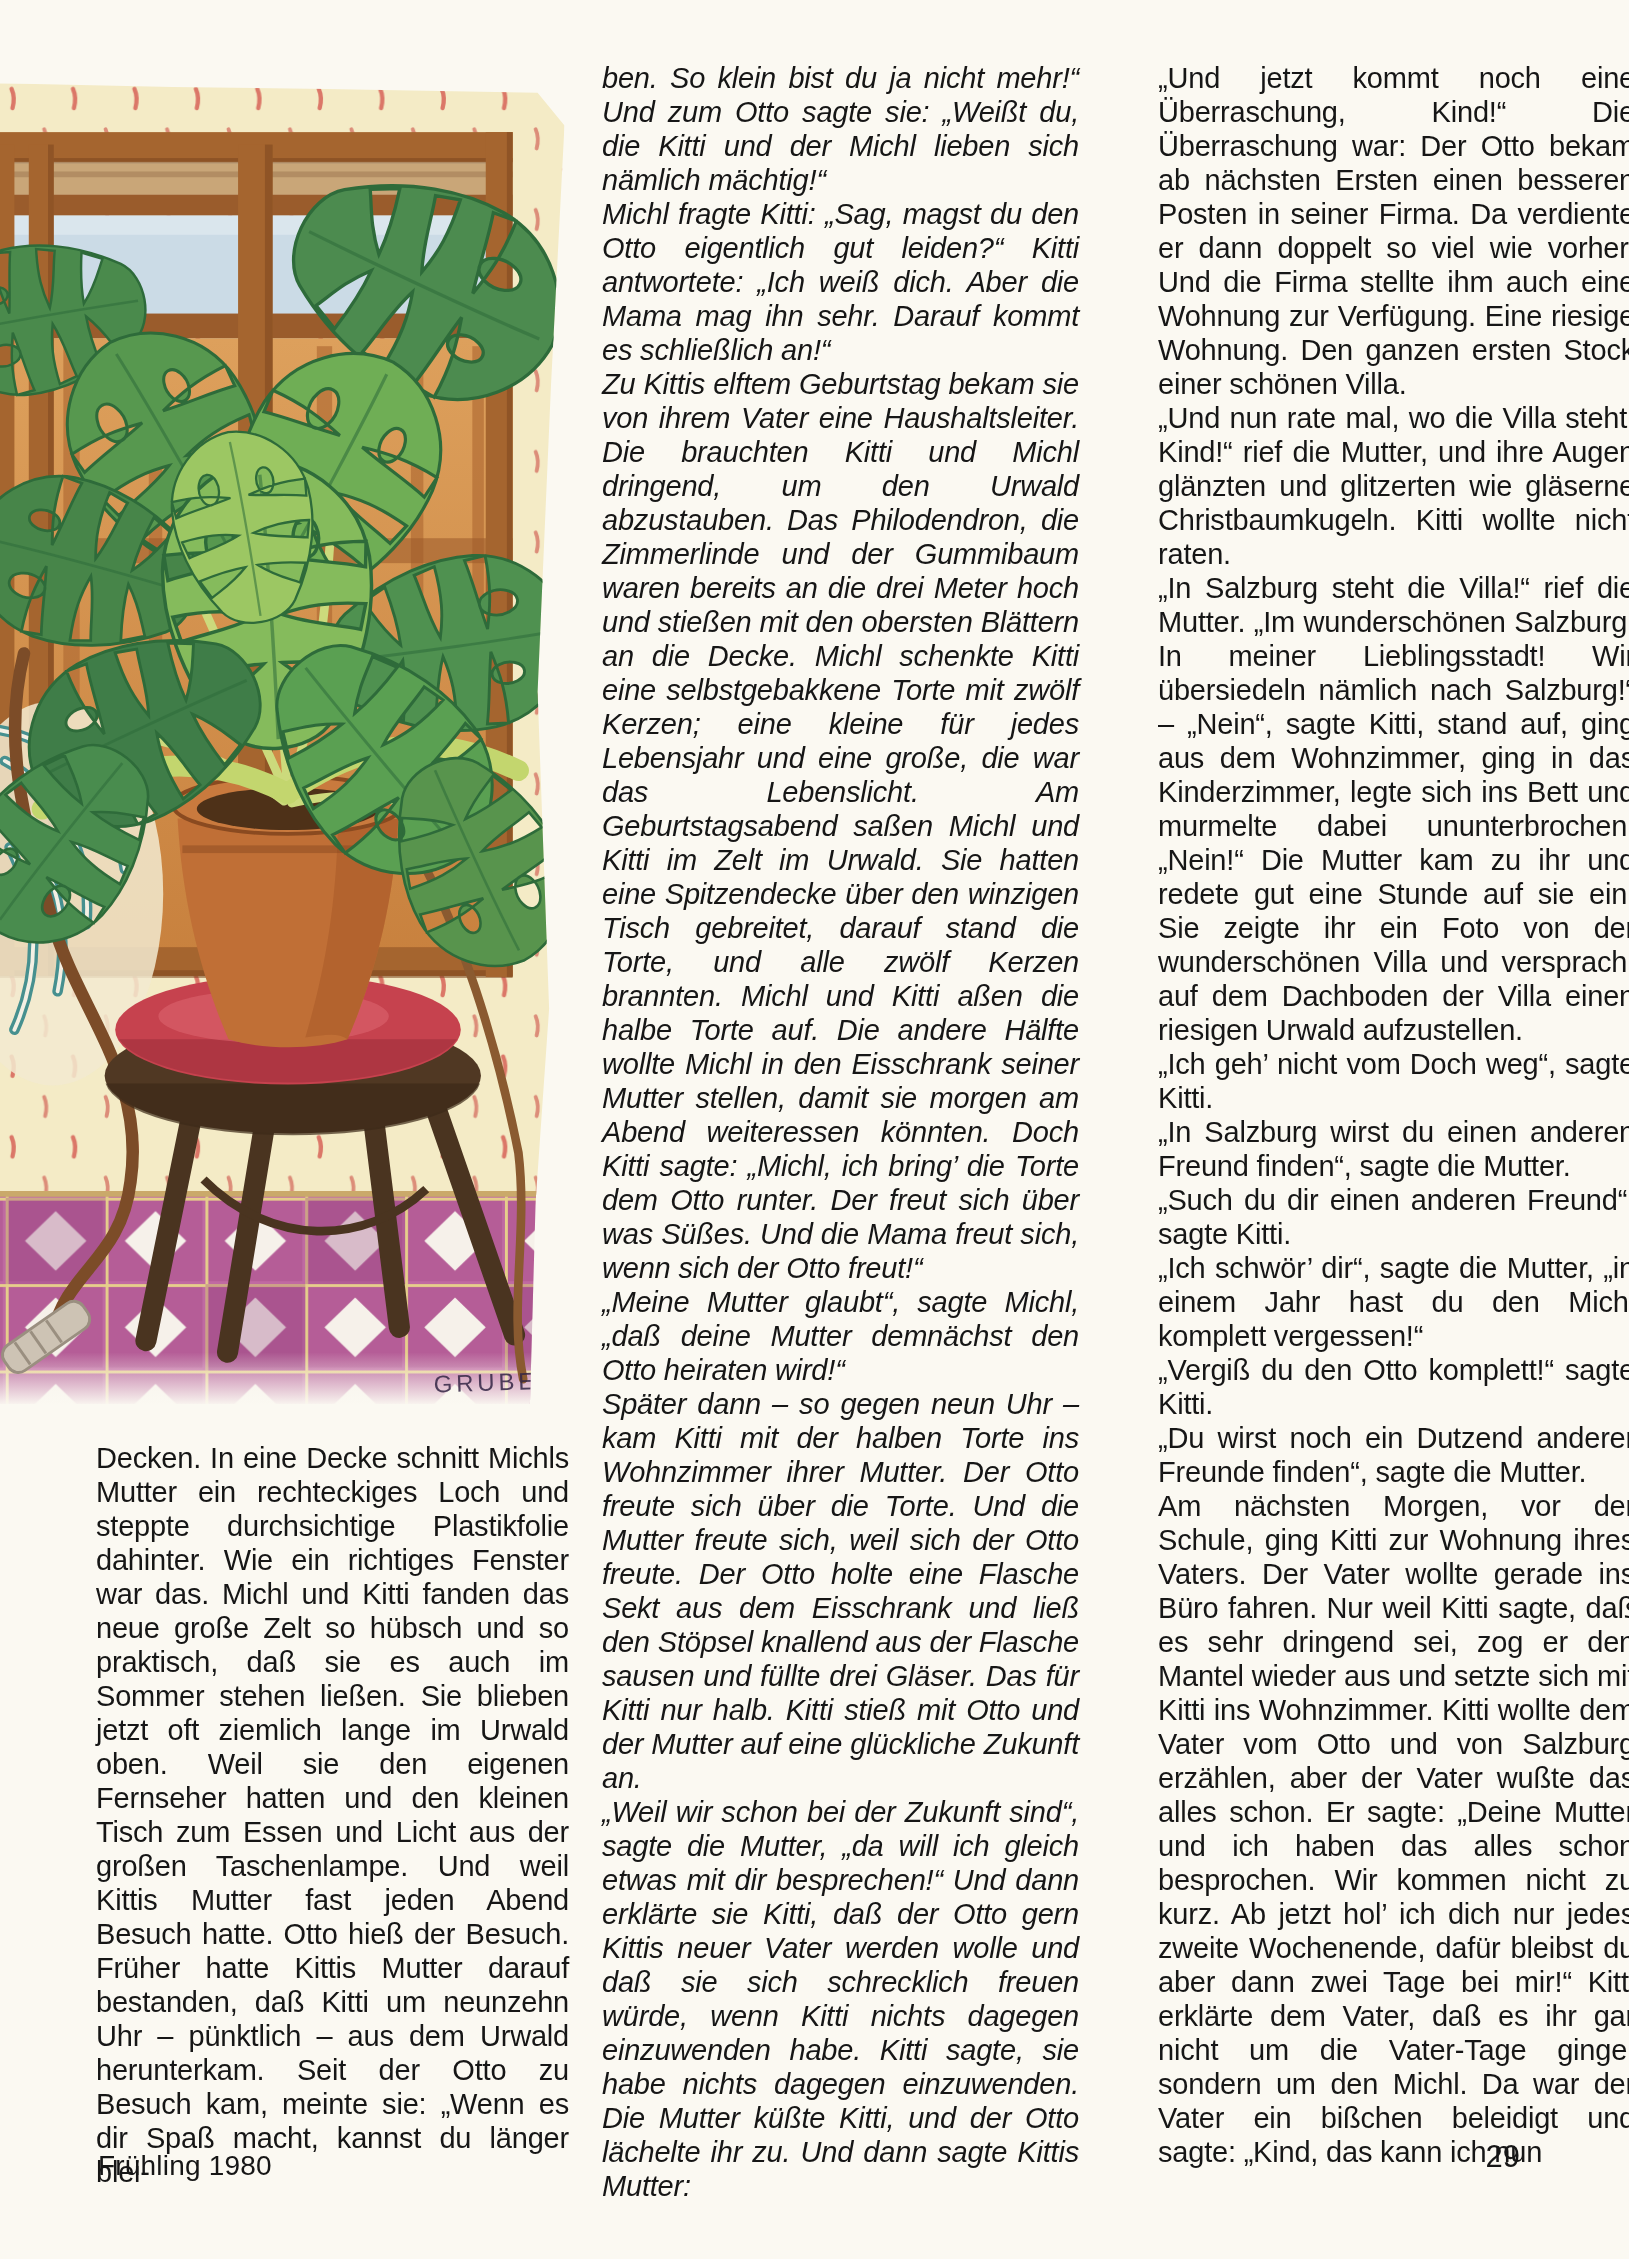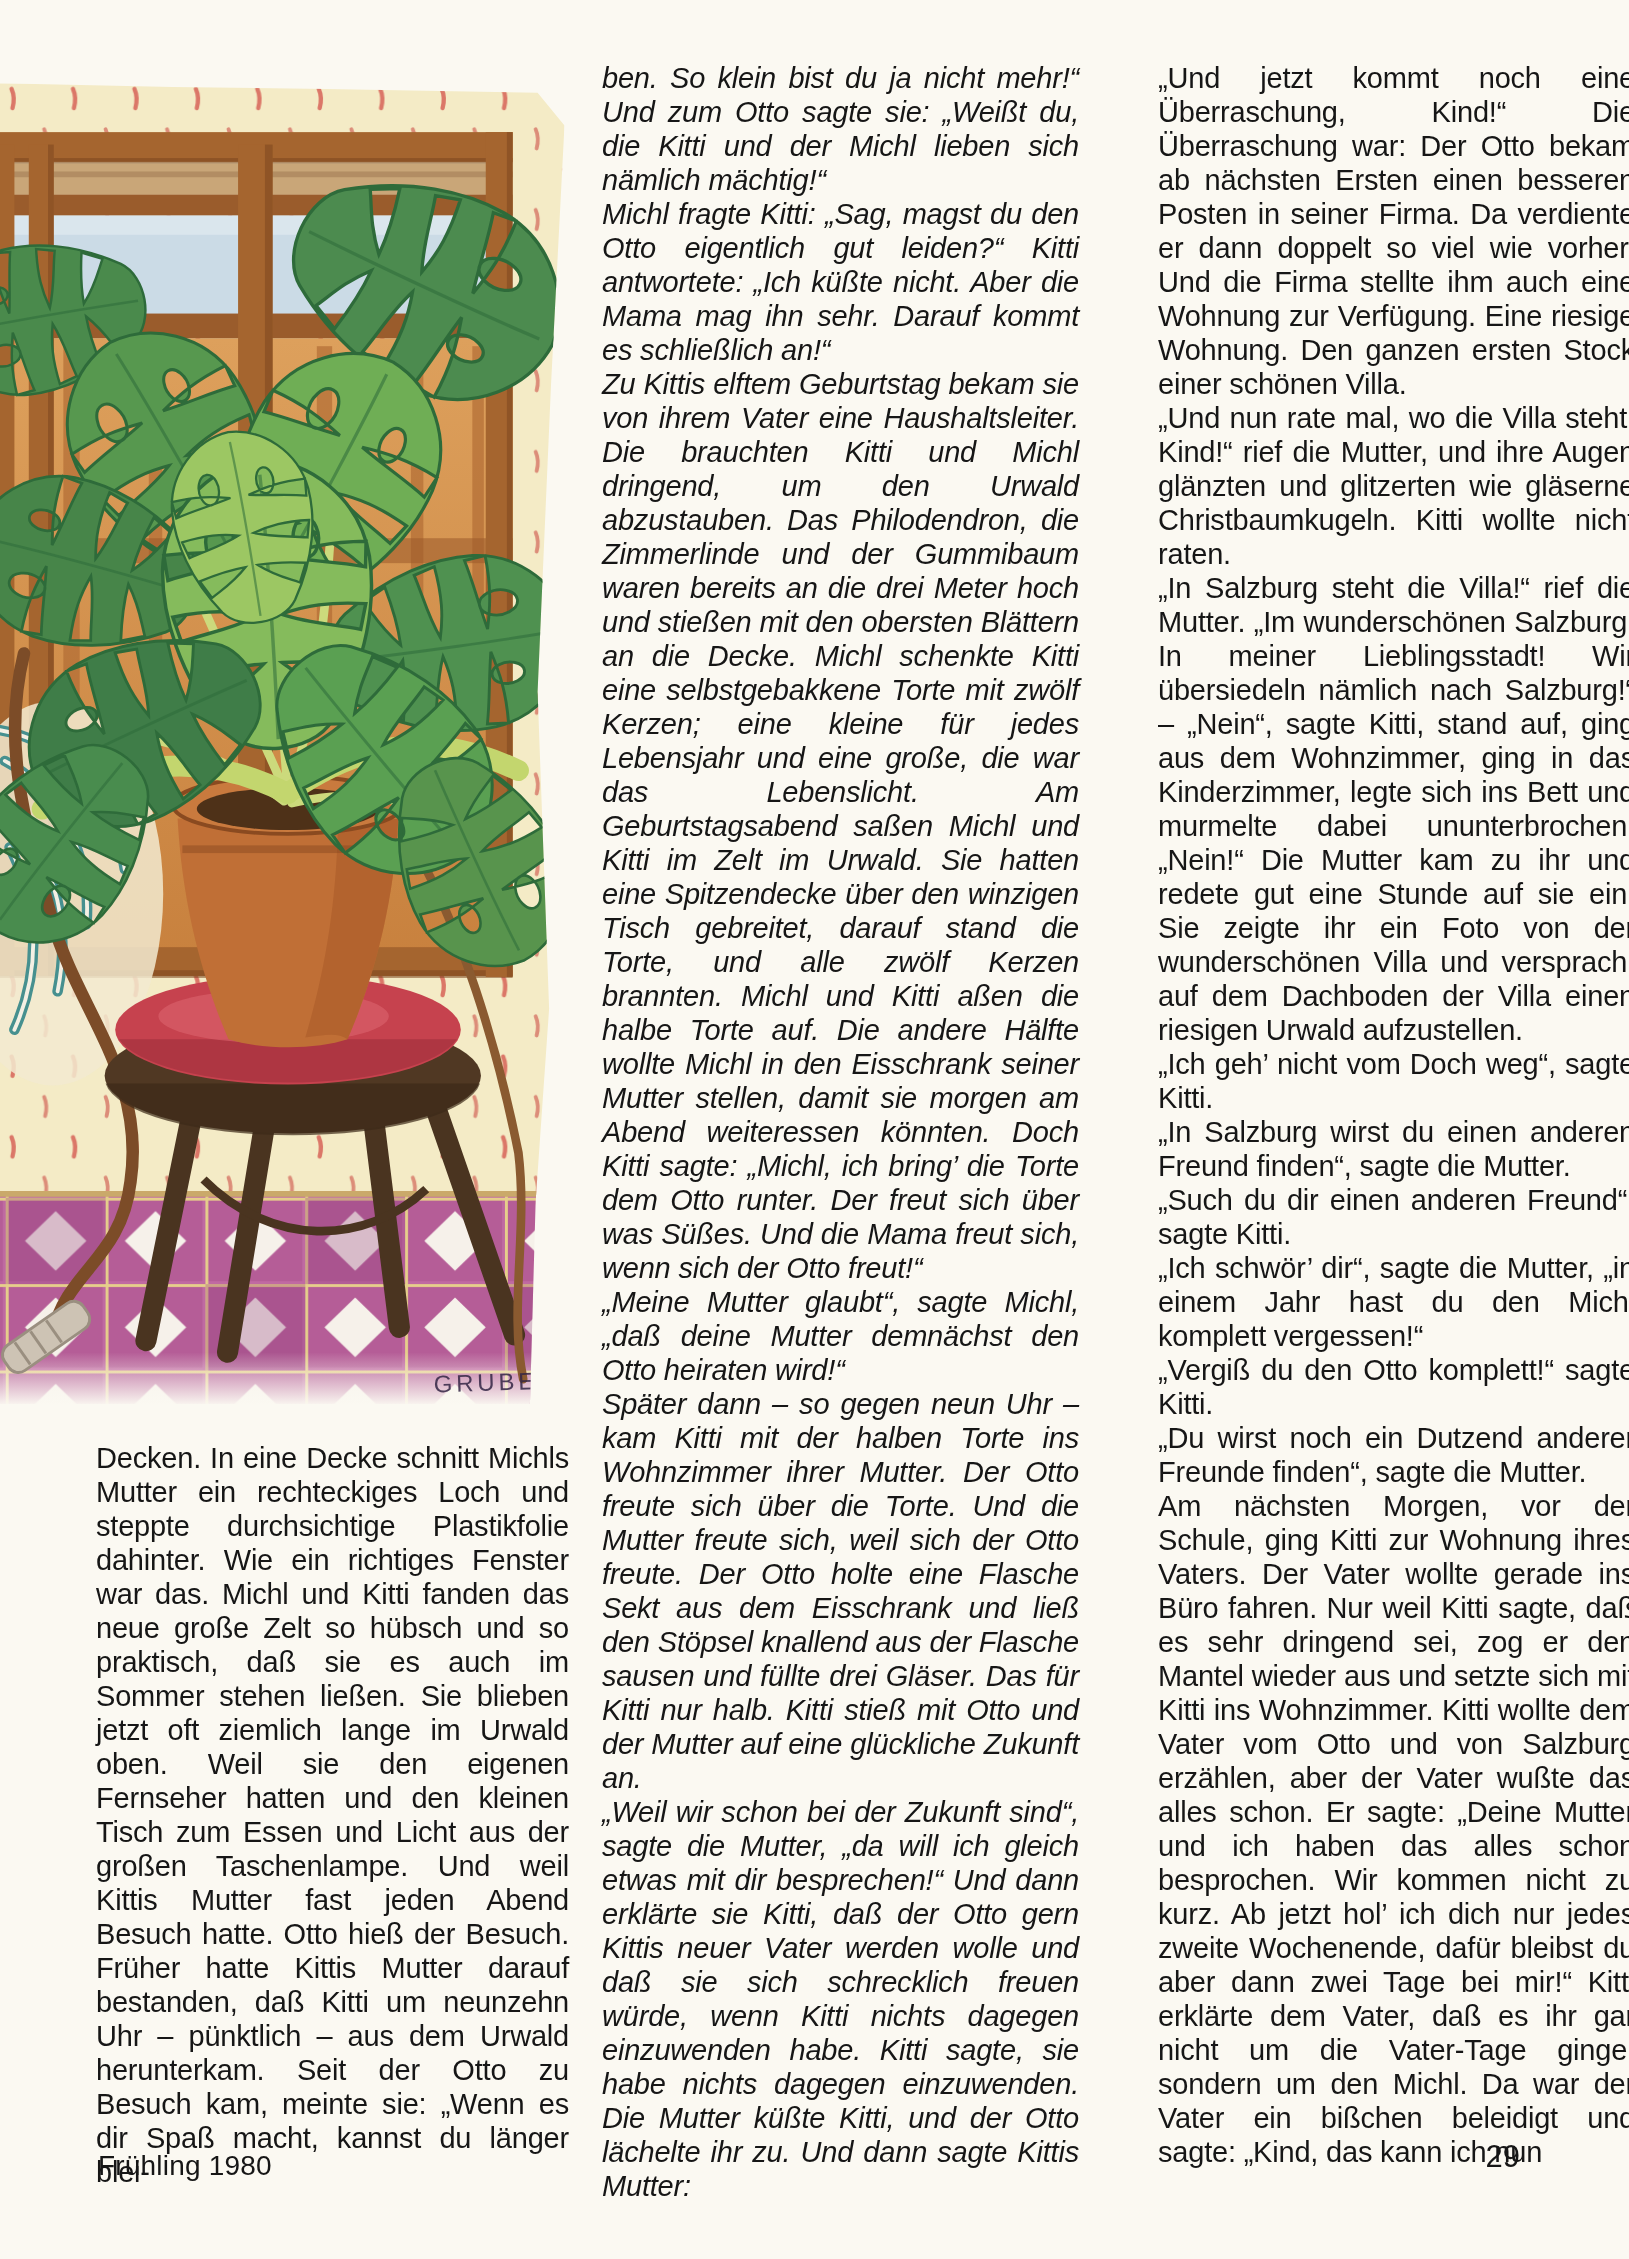--- a/index.html
+++ b/index.html
@@ -194,21 +194,21 @@
       <text x="452" y="1450" transform="rotate(-2 452 1450)" font-family="Liberation Sans, sans-serif" font-size="25" letter-spacing="4" fill="#342645" opacity="0.85">GRUBER</text>
     </g>
   </svg>
 
   <div class="column col-left">
       <p>Decken. In eine Decke schnitt Michls Mutter ein rechteckiges Loch und steppte durchsichtige Plastikfolie dahinter. Wie ein richtiges Fenster war das. Michl und Kitti fanden das neue große Zelt so hübsch und so praktisch, daß sie es auch im Sommer stehen ließen. Sie blieben jetzt oft ziemlich lange im Urwald oben. Weil sie den eigenen Fernseher hatten und den kleinen Tisch zum Essen und Licht aus der großen Taschenlampe. Und weil Kittis Mutter fast jeden Abend Besuch hatte. Otto hieß der Besuch. Früher hatte Kittis Mutter darauf bestanden, daß Kitti um neunzehn Uhr – pünktlich – aus dem Urwald herunterkam. Seit der Otto zu Besuch kam, meinte sie: „Wenn es dir Spaß macht, kannst du länger blei-</p>
     </div>
 
   <div class="column col-mid">
       <p>ben. So klein bist du ja nicht mehr!“ Und zum Otto sagte sie: „Weißt du, die Kitti und der Michl lieben sich nämlich mächtig!“</p>
-      <p>Michl fragte Kitti: „Sag, magst du den Otto eigentlich gut leiden?“ Kitti antwortete: „Ich küßte nicht. Aber die Mama mag ihn sehr. Darauf kommt es schließlich an!“</p>
+      <p>Michl fragte Kitti: „Sag, magst du den Otto eigentlich gut leiden?“ Kitti antwortete: „Ich weiß dich. Aber die Mama mag ihn sehr. Darauf kommt es schließlich an!“</p>
       <p>Zu Kittis elftem Geburtstag bekam sie von ihrem Vater eine Haushaltsleiter. Die brauchten Kitti und Michl dringend, um den Urwald abzustauben. Das Philodendron, die Zimmerlinde und der Gummibaum waren bereits an die drei Meter hoch und stießen mit den obersten Blättern an die Decke. Michl schenkte Kitti eine selbstgebakkene Torte mit zwölf Kerzen; eine kleine für jedes Lebensjahr und eine große, die war das Lebenslicht. Am Geburtstagsabend saßen Michl und Kitti im Zelt im Urwald. Sie hatten eine Spitzendecke über den winzigen Tisch gebreitet, darauf stand die Torte, und alle zwölf Kerzen brannten. Michl und Kitti aßen die halbe Torte auf. Die andere Hälfte wollte Michl in den Eisschrank seiner Mutter stellen, damit sie morgen am Abend weiteressen könnten. Doch Kitti sagte: „Michl, ich bring’ die Torte dem Otto runter. Der freut sich über was Süßes. Und die Mama freut sich, wenn sich der Otto freut!“</p>
       <p>„Meine Mutter glaubt“, sagte Michl, „daß deine Mutter demnächst den Otto heiraten wird!“</p>
       <p>Später dann – so gegen neun Uhr – kam Kitti mit der halben Torte ins Wohnzimmer ihrer Mutter. Der Otto freute sich über die Torte. Und die Mutter freute sich, weil sich der Otto freute. Der Otto holte eine Flasche Sekt aus dem Eisschrank und ließ den Stöpsel knallend aus der Flasche sausen und füllte drei Gläser. Das für Kitti nur halb. Kitti stieß mit Otto und der Mutter auf eine glückliche Zukunft an.</p>
       <p>„Weil wir schon bei der Zukunft sind“, sagte die Mutter, „da will ich gleich etwas mit dir besprechen!“ Und dann erklärte sie Kitti, daß der Otto gern Kittis neuer Vater werden wolle und daß sie sich schrecklich freuen würde, wenn Kitti nichts dagegen einzuwenden habe. Kitti sagte, sie habe nichts dagegen einzuwenden. Die Mutter küßte Kitti, und der Otto lächelte ihr zu. Und dann sagte Kittis Mutter:</p>
     </div>
 
   <div class="column col-right">
       <p>„Und jetzt kommt noch eine Überraschung, Kind!“ Die Überraschung war: Der Otto bekam ab nächsten Ersten einen besseren Posten in seiner Firma. Da verdiente er dann doppelt so viel wie vorher. Und die Firma stellte ihm auch eine Wohnung zur Verfügung. Eine riesige Wohnung. Den ganzen ersten Stock einer schönen Villa.</p>
       <p>„Und nun rate mal, wo die Villa steht, Kind!“ rief die Mutter, und ihre Augen glänzten und glitzerten wie gläserne Christbaumkugeln. Kitti wollte nicht raten.</p>
       <p>„In Salzburg steht die Villa!“ rief die Mutter. „Im wunderschönen Salzburg! In meiner Lieblingsstadt! Wir übersiedeln nämlich nach Salzburg!“ – „Nein“, sagte Kitti, stand auf, ging aus dem Wohnzimmer, ging in das Kinderzimmer, legte sich ins Bett und murmelte dabei ununterbrochen: „Nein!“ Die Mutter kam zu ihr und redete gut eine Stunde auf sie ein. Sie zeigte ihr ein Foto von der wunderschönen Villa und versprach, auf dem Dachboden der Villa einen riesigen Urwald aufzustellen.</p>

